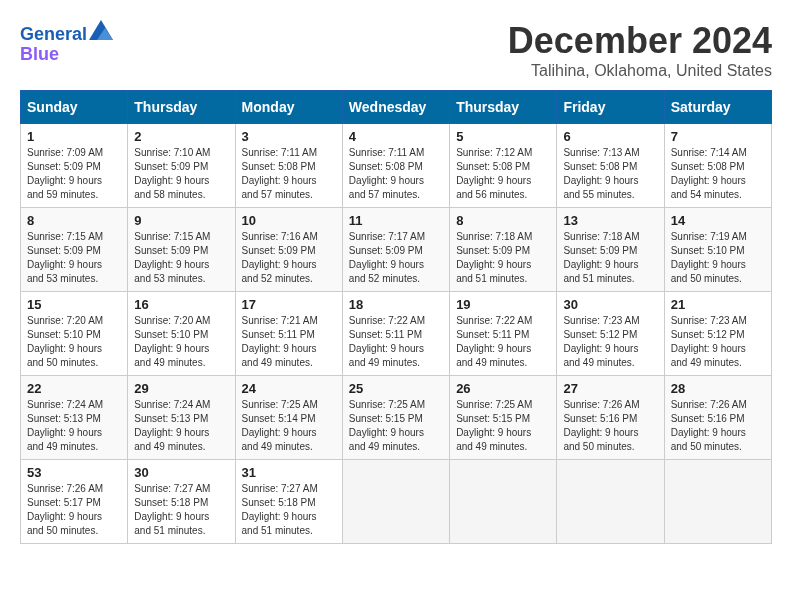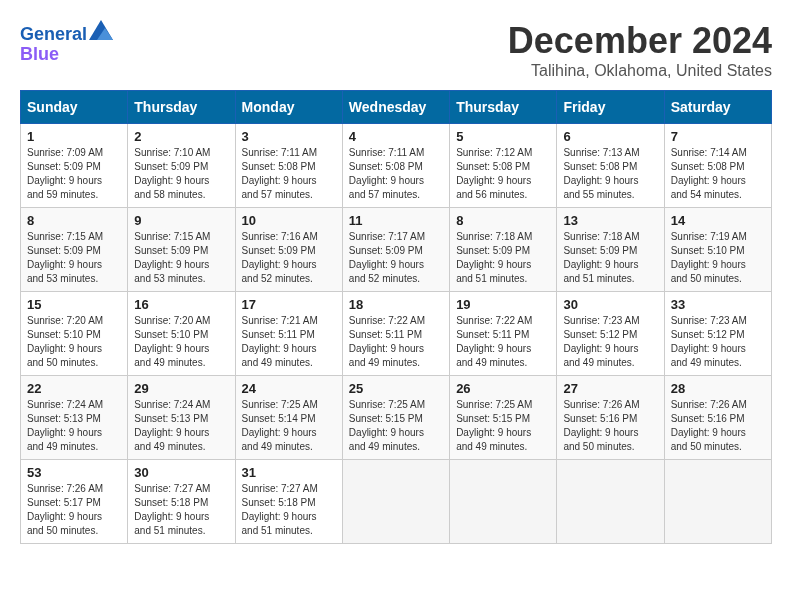--- a/index.html
+++ b/index.html
@@ -201,21 +201,21 @@
         </td>
         <td>
           <div class="day-number">19</div>
         <div class="day-info">Sunrise: 7:22 AM<br>Sunset: 5:11 PM<br>Daylight: 9 hours and 49 minutes.</div>
         </td>
         <td>
           <div class="day-number">30</div>
         <div class="day-info">Sunrise: 7:23 AM<br>Sunset: 5:12 PM<br>Daylight: 9 hours and 49 minutes.</div>
         </td>
         <td>
-          <div class="day-number">33</div>
+          <div class="day-number">21</div>
         <div class="day-info">Sunrise: 7:23 AM<br>Sunset: 5:12 PM<br>Daylight: 9 hours and 49 minutes.</div>
         </td>
       </tr>
       <tr>
         <td>
           <div class="day-number">22</div>
         <div class="day-info">Sunrise: 7:24 AM<br>Sunset: 5:13 PM<br>Daylight: 9 hours and 49 minutes.</div>
         </td>
         <td>
           <div class="day-number">29</div>

